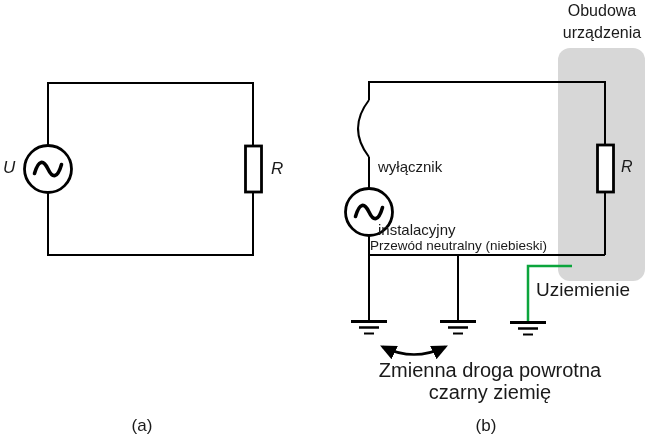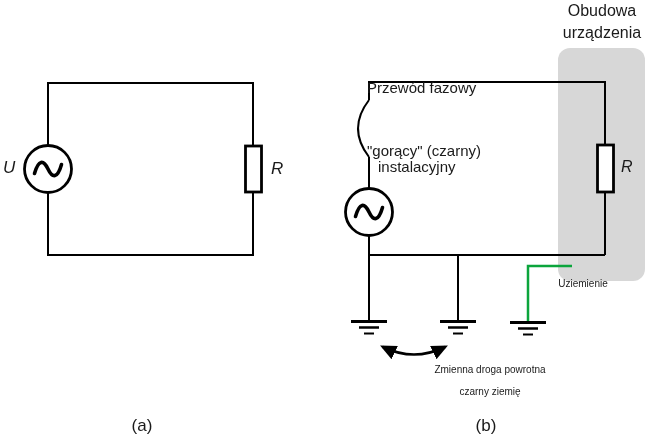--- a/index.html
+++ b/index.html
@@ -72,36 +72,34 @@
 
   <div class="lbl italic" style="left:271px;top:159px;font-size:17px;">R</div>
 
   <div class="lbl center" style="left:119px;top:416px;width:46px;font-size:17px;">(a)</div>
 
   <div class="lbl center" style="left:552px;top:0px;width:100px;font-size:16px;line-height:22px;">
     <div>Obudowa</div>
     <div>urządzenia</div>
   </div>
 
-  <div class="lbl" style="left:367px;top:35px;font-size:15px;line-height:21px;">
-    <div>Przewód fazowy</div>
-    <div>"gorący" (czarny)</div>
-  </div>
 
   <div class="lbl" style="left:378px;top:114px;font-size:15px;line-height:21px;">
+    <div>wyłącznik</div>
     <div>instalacyjny</div>
   </div>
 
+  <div class="lbl" style="left:370px;top:238px;font-size:13.5px;">Przewód neutralny (niebieski)</div>
 
   <div class="lbl italic" style="left:621px;top:158px;font-size:16px;">R</div>
 
-  <div class="lbl center" style="left:521px;top:273px;width:124px;font-size:10px;line-height:22px;">
+  <div class="lbl center" style="left:521px;top:279px;width:124px;font-size:19px;line-height:22px;">
     <div>Uziemienie</div>
   </div>
 
-  <div class="lbl center" style="left:378px;top:359px;width:224px;font-size:10px;line-height:22px;">
+  <div class="lbl center" style="left:378px;top:359px;width:224px;font-size:20px;line-height:22px;">
     <div>Zmienna droga powrotna</div>
     <div>czarny ziemię</div>
   </div>
 
   <div class="lbl center" style="left:463px;top:416px;width:46px;font-size:17px;">(b)</div>
 
 </div>
 
 </body></html>

